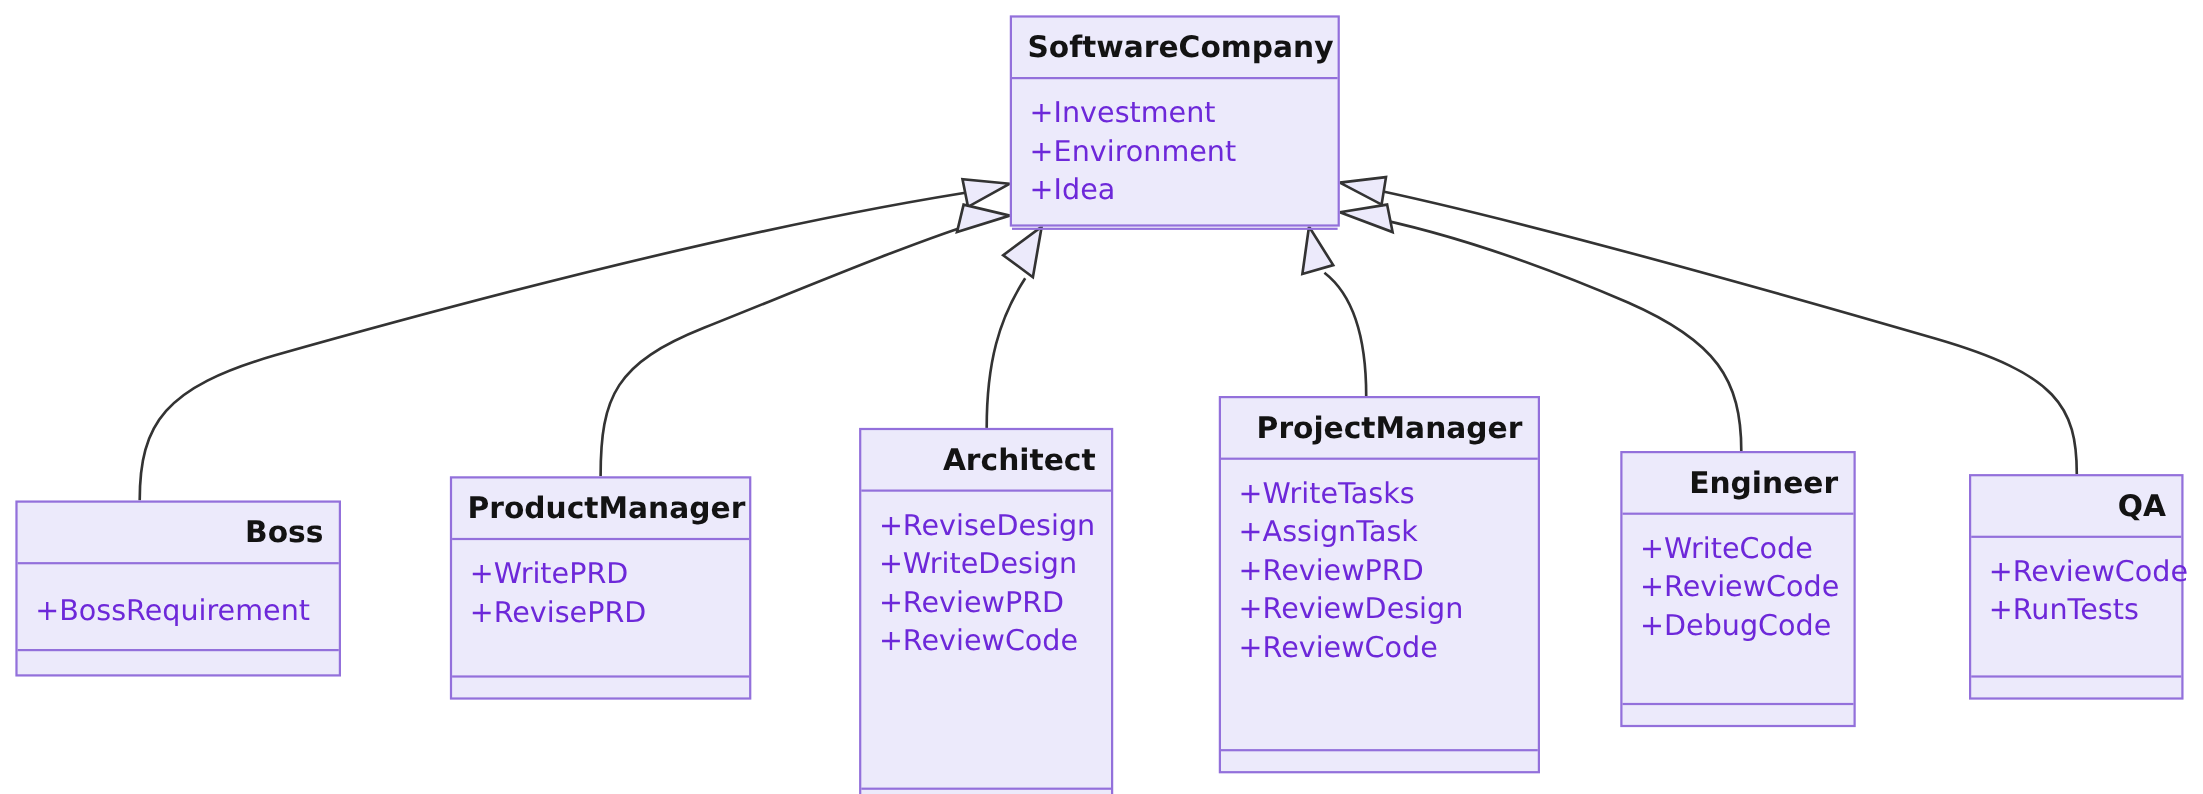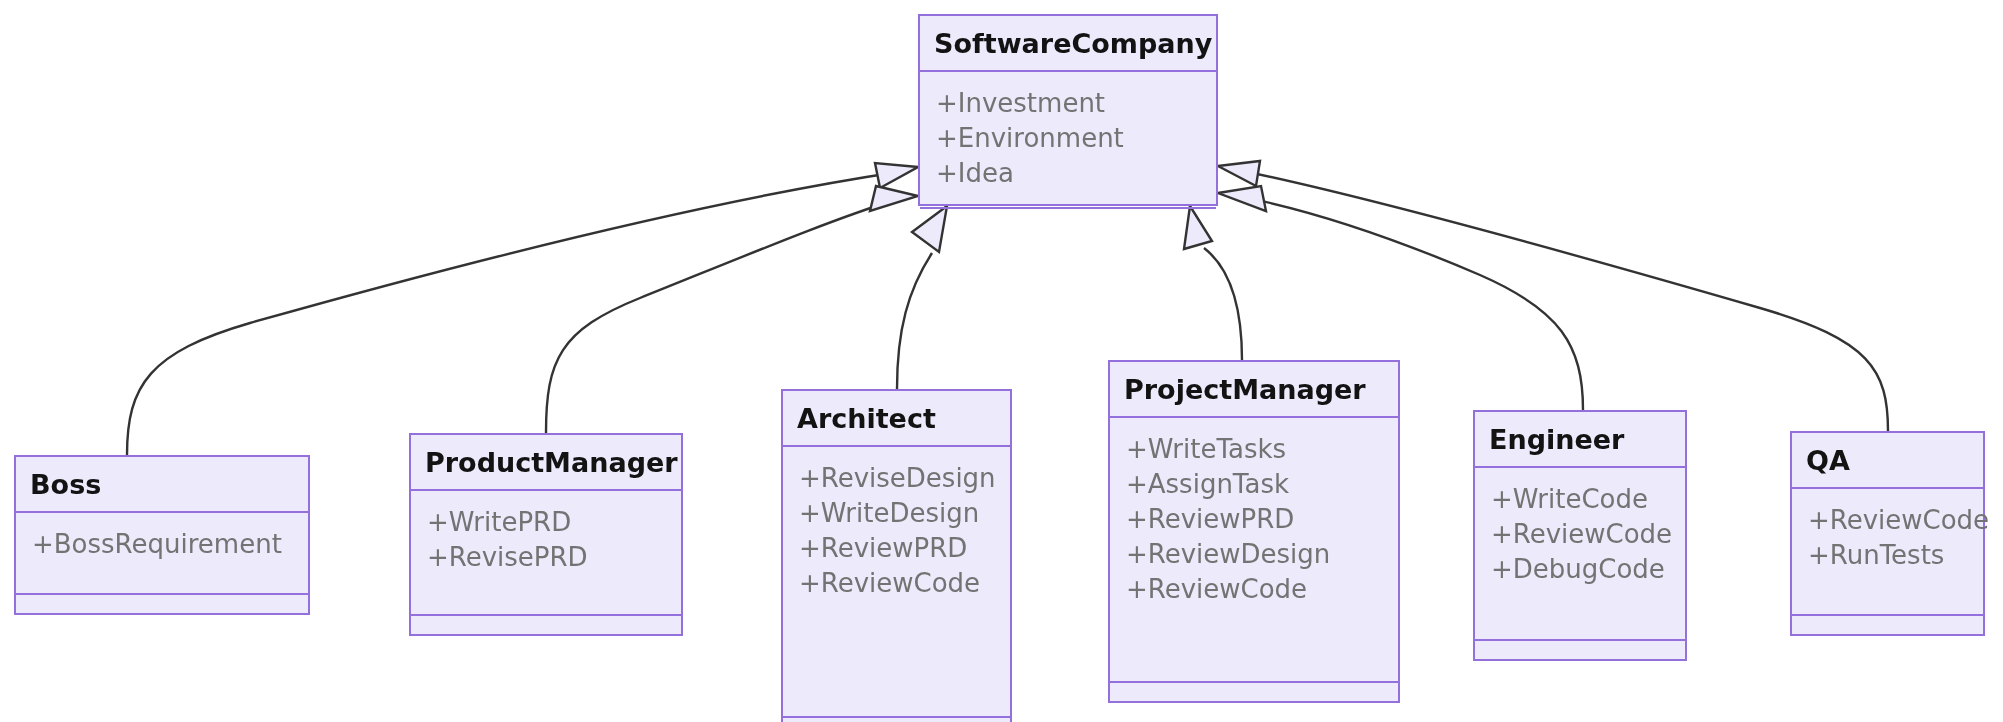--- a/index.html
+++ b/index.html
@@ -28,38 +28,38 @@
   }
   .uml-class {
     position: absolute;
     box-sizing: border-box;
     border: 2px solid #9370DB;
     background: #ECEAFB;
     display: flex;
     flex-direction: column;
   }
   .uml-title {
-    text-align: left;
+    text-align: right;
     font-weight: bold;
     color: #131313;
     font-size: 27px;
     line-height: 1;
     padding: 14px 14px 13px 14px;
     border-bottom: 2px solid #9370DB;
     white-space: nowrap;
   }
   .uml-members {
     padding: 14px 16px 16px 16px;
     border-bottom: 2px solid #9370DB;
     flex: 1 1 auto;
   }
   .uml-member {
     font-size: 26px;
     line-height: 35px;
-    color: #737373;
+    color: #6d28d9;
     white-space: nowrap;
   }
   .uml-methods {
     min-height: 18px;
     padding: 0;
   }
 </style>
 </head>
 <body>
 
@@ -89,21 +89,21 @@
   <div class="uml-class" style="left:918px; top:14px; width:300px; height:192px;">
     <div class="uml-title">SoftwareCompany</div>
     <div class="uml-members">
       <div class="uml-member">+Investment</div>
       <div class="uml-member">+Environment</div>
       <div class="uml-member">+Idea</div>
     </div>
     <div class="uml-methods"></div>
   </div>
 
-  <div class="uml-class" style="left:14px; top:455px; width:296px; height:160px;">
+  <div class="uml-class" style="left:14px; top:455px; width:296px; height:160px;gap:12px;">
     <div class="uml-title">Boss</div>
     <div class="uml-members">
       <div class="uml-member">+BossRequirement</div>
     </div>
     <div class="uml-methods"></div>
   </div>
 
   <div class="uml-class" style="left:409px; top:433px; width:274px; height:203px;">
     <div class="uml-title">ProductManager</div>
     <div class="uml-members">

